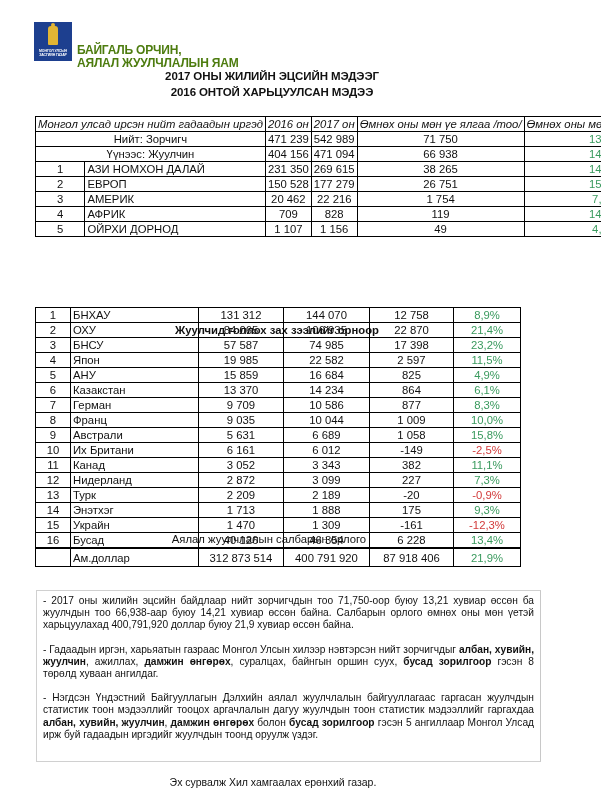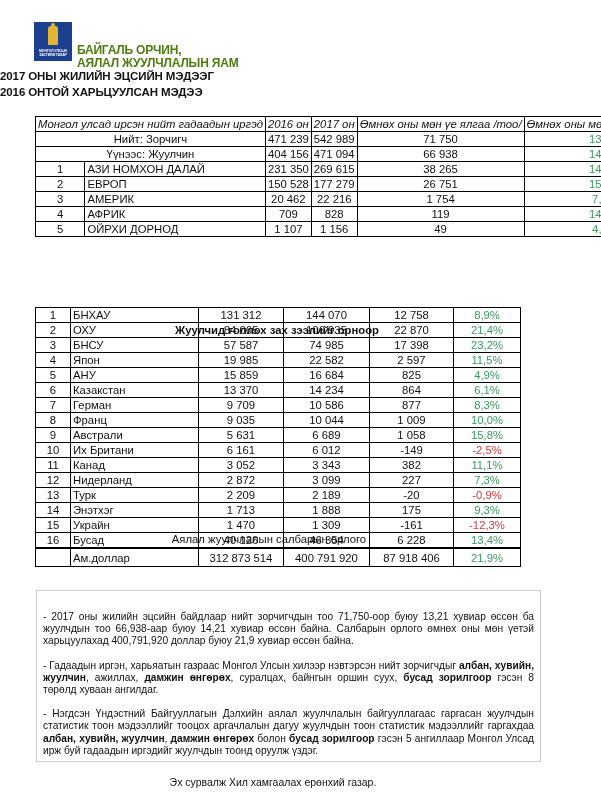--- a/index.html
+++ b/index.html
@@ -4,34 +4,34 @@
 <style>
   html, body { margin:0; padding:0; background:#ffffff; }
   body { width:601px; height:796px; position:relative; overflow:hidden;
          font-family:"Liberation Sans", sans-serif; color:#111; }
   .logo { position:absolute; left:34px; top:22px; width:38px; height:39px; background:#1d3f8f;
           display:flex; flex-direction:column; align-items:center; justify-content:flex-start; }
   .logo .emblem { width:10px; height:19px; margin-top:4px; background:#e2b534; border-radius:3px 3px 1px 1px; position:relative; }
   .logo .emblem:before { content:""; position:absolute; left:3px; top:-3px; width:4px; height:4px; background:#e2b534; border-radius:50%; }
   .logo .ltxt { font-size:3.5px; color:#fff; font-weight:bold; line-height:4px; text-align:center; margin-top:4px; letter-spacing:-0.1px; }
   .org { position:absolute; left:77px; top:44px; font-size:12px; font-weight:bold; color:#4d7c0f; line-height:13px; letter-spacing:-0.2px; }
-  .title { position:absolute; left:0; width:544px; font-size:11.5px; font-weight:bold; letter-spacing:-0.1px; }
+  .title { position:absolute; left:0; width:544px; text-align:center; font-size:11.5px; font-weight:bold; letter-spacing:-0.1px; }
   table.t { position:absolute; left:35px; border-collapse:collapse; font-size:11.3px; table-layout:fixed; }
   table.t td { border:1px solid #000; padding:0 2px; height:14px; line-height:14px; white-space:nowrap; overflow:hidden; }
   .c0 { width:30px; text-align:center; }
   .c1 { width:123px; text-align:left; }
   .num { text-align:center; }
   .pos { color:#3a9a5e; text-align:center; }
   .neg { color:#d23a3a; text-align:center; }
   .hdr td { height:62px; line-height:13px; text-align:center; white-space:normal;font-style:italic; }
   .thick-top td { border-top:2px solid #000; }
   .section-title { position:absolute; left:35px; width:484px; text-align:center; font-size:11.3px; font-weight:bold;margin-top:31px; }
   .section-title2 { position:absolute; left:27px; width:484px; text-align:center; font-size:11.3px; }
   .notes { position:absolute; left:36px; top:590px; width:505px; height:172px; border:1px solid #d0d0d0; border-right:1px solid #c8c8c8;
-           padding:20px 6px; box-sizing:border-box; font-size:10.2px; line-height:12.2px; text-align:justify; }
+           padding:4px 6px; box-sizing:border-box; font-size:10.2px; line-height:12.2px; text-align:justify; }
   .notes p { margin:0 0 12px 0; }
   .notes b { font-weight:bold; }
   .source { position:absolute; left:0; width:546px; top:776px; text-align:center; font-size:10.5px; }
 </style>
 </head>
 <body>
 
 <div class="logo">
   <div class="emblem"></div>
   <div class="ltxt">МОНГОЛ УЛСЫН ЗАСГИЙН ГАЗАР</div>

